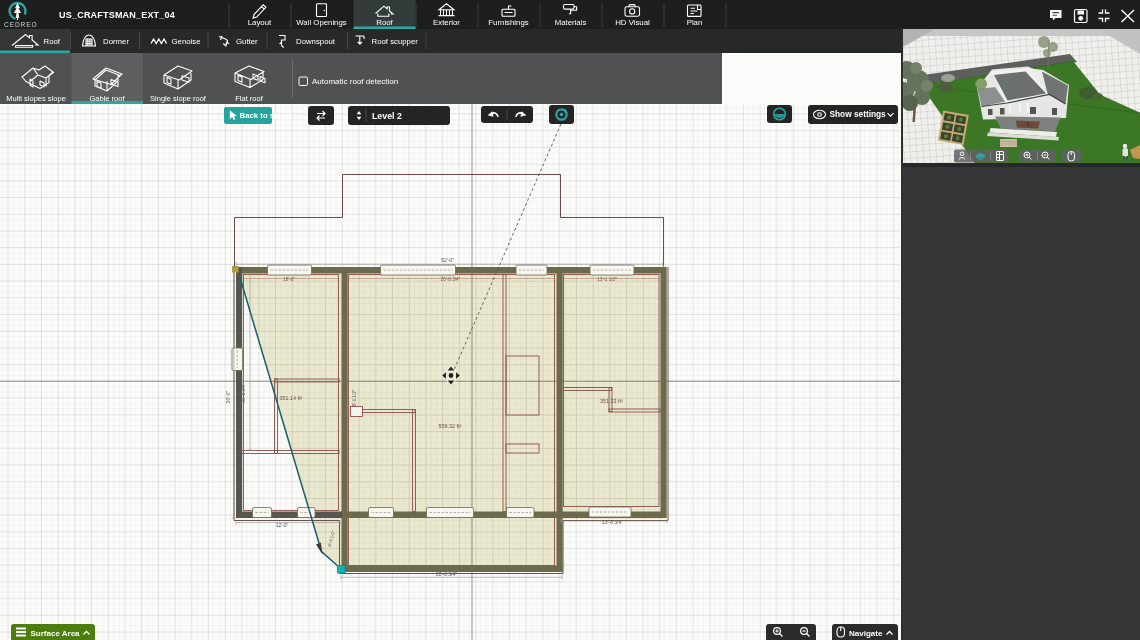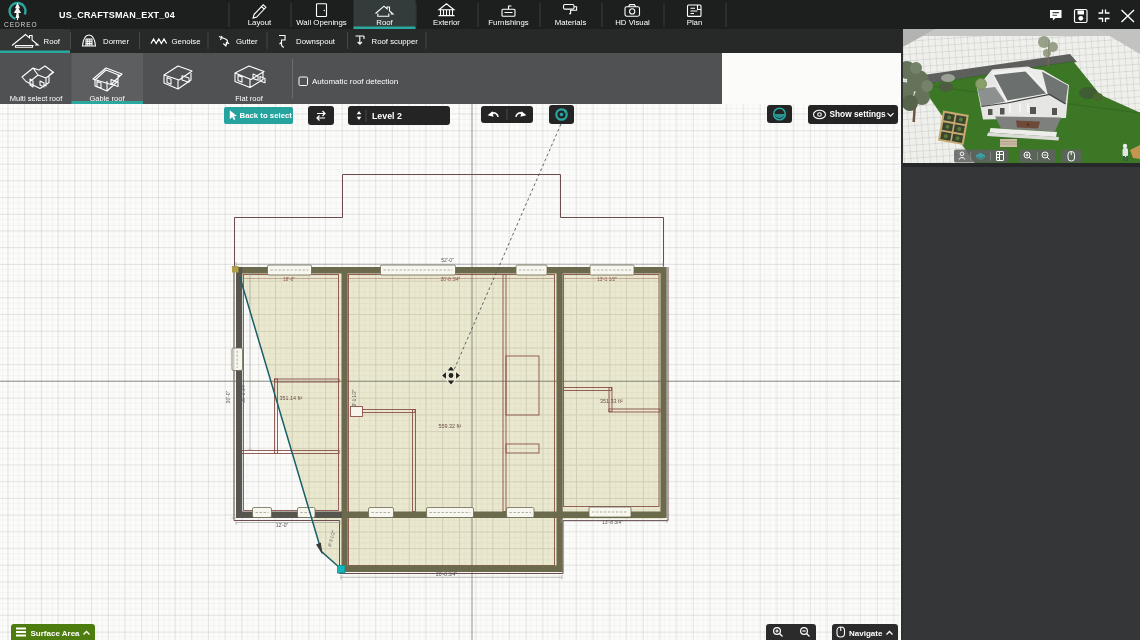--- a/index.html
+++ b/index.html
@@ -281,23 +281,23 @@
       <path d="M93 26 L106 15 l16 6 -11 10.5 z M93 26 l2 1 11 -10 14 5.5 M95 27 v6 l12 5 11 -10 v-6 M107 38 v-10 M97 28.5 v5 l4 1.8 v-5.2 z M111 31 l7 2.5 v-4.5 l-7 -2.5 z"></path>
 
       <path d="M164 22 L178 13 l14 5 -13 9 z M164 22 v8 l14 6 13 -9 v-9 M178 36 v-9 M167 24.5 v5 l4 1.7 v-5 z M182 27 l7 2.3 v-4.3 l-7 -2.3 z"></path>
 
       <path d="M235 20 L249 13 l15 5.5 -13 8 z M235 20 v8.5 l15 6 13 -8 v-8 M250 34.5 v-8 M238 22.5 v5 l4 1.8 v-5.2 z M253 25.5 l5 1.8 v-4.4 l-5 -1.8 z M260 28 l5 1.8 v-4.4 l-5 -1.8 z"></path>
     </g>
 
     <rect x="299" y="77" width="8.5" height="8.5" rx="1.2" fill="none" stroke="#fff" stroke-width="1" transform="translate(0 -53)"></rect>
     <text x="312" y="30.5" font-size="8" fill="#fff" font-family="Liberation Sans">Automatic roof detection</text>
   </svg>
-  <div class="t3txt" style="left:1px;">Multi select roof</div>
+  <div class="t3txt" style="left:1px;">Multi slopes slope</div>
   <div class="t3txt" style="left:72px;">Gable roof</div>
-  <div class="t3txt" style="left:143px;margin-top:20px;">Single slope roof</div>
+  <div class="t3txt" style="left:143px;">Single slope roof</div>
   <div class="t3txt" style="left:214px;">Flat roof</div>
 </div>
 <div class="abs" id="panelborder"></div>
 <div class="abs" id="rightpanel">
   <svg width="237" height="611" viewBox="903 29 237 611" style="position:absolute;left:0;top:0;">
     <defs>
       <pattern id="tiles" width="6.5" height="6.5" patternUnits="userSpaceOnUse" patternTransform="rotate(-4)">
         <rect width="6.5" height="6.5" fill="#efefec"></rect>
         <path d="M0 0 H6.5 M0 0 V6.5" stroke="#b9b9b5" stroke-width="0.7"></path>
       </pattern>
@@ -412,21 +412,21 @@
         <path d="M1047.2 157.2 l2.3 2.3 M1043.6 155 h2.8"></path>
       <rect x="1068" y="151.5" width="6.5" height="9.5" rx="3"></rect>
         <path d="M1071.2 151.5 v3.5"></path>
     </g>
 
     <rect x="903" y="163" width="237" height="4" fill="#262829"></rect>
     <rect x="903" y="167" width="237" height="473" fill="#343638"></rect>
   </svg>
 </div>
 
-<div class="btn" style="left:224px;top:107px;width:69px;height:17px;background:#25a39e;border-radius:2px;">
+<div class="btn" style="left:224px;top:107px;width:48px;height:17px;background:#25a39e;border-radius:2px;">
   <svg width="69" height="17">
       <path d="M5.8 3.2 L5.8 12.2 L8.2 10 L9.8 13 L11.4 12.2 L9.9 9.3 L12.9 9 Z" fill="#fff"></path>
       <text x="15.5" y="11.4" font-size="7.8" font-weight="bold" fill="#fff" font-family="Liberation Sans">Back to select</text>
     </svg>
 </div>
 <div class="btn" style="left:308px;top:106px;width:26px;height:19px;">
   <svg width="26" height="19">
       <g stroke="#fff" stroke-width="1.2" fill="none">
         <path d="M9 7.5 h8 m-2.5-2.5 l2.5 2.5 l-2.5 2.5"></path>
         <path d="M17 12 h-8 m2.5-2.5 L9 12 l2.5 2.5"></path>

